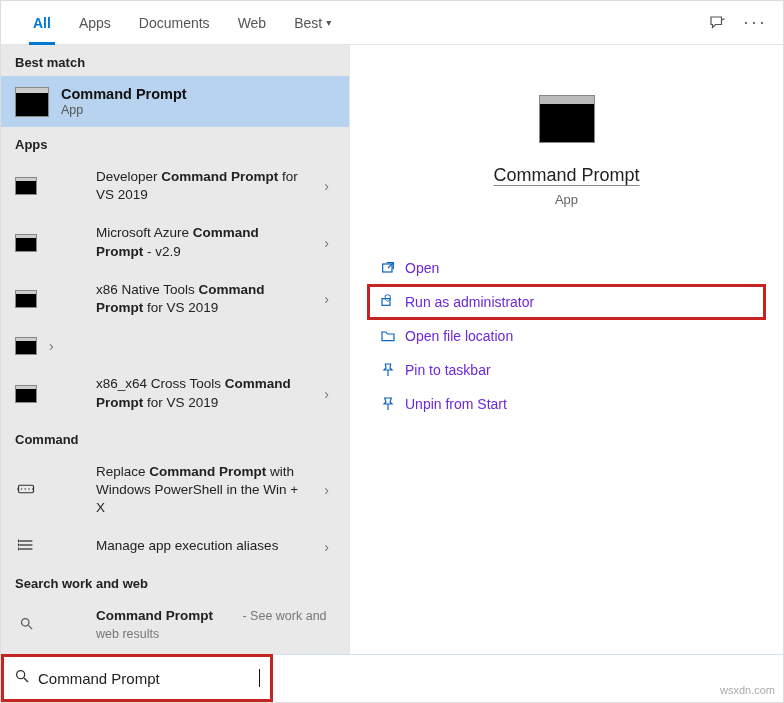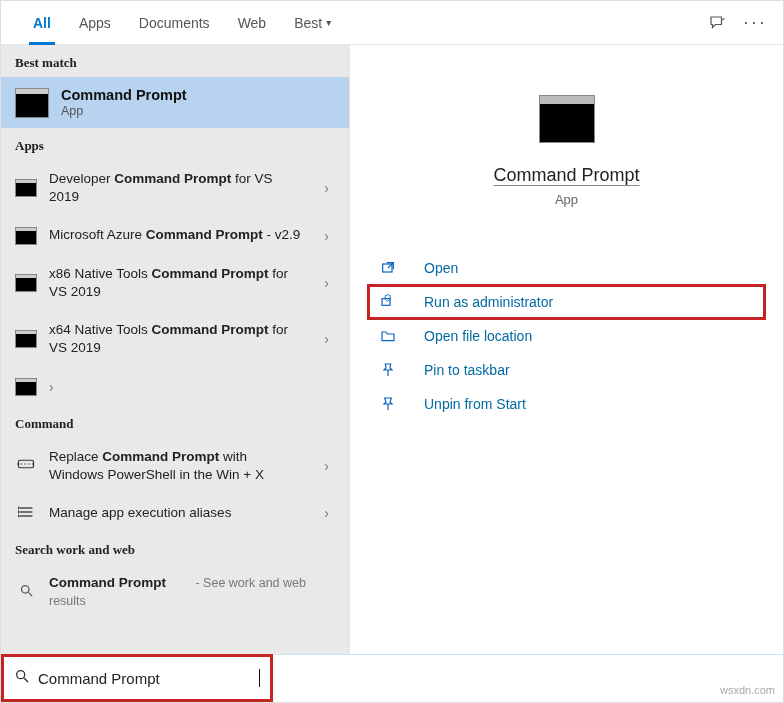--- a/index.html
+++ b/index.html
@@ -14,50 +14,50 @@
   .tab .chev { margin-left:4px; font-size:10px; }
   .topbar-right { margin-left:auto; display:flex; align-items:center; gap:14px; padding-right:10px; }
   .topbar-icon { width:24px; height:24px; display:flex; align-items:center; justify-content:center; color:#555; cursor:pointer; }
   .dots { font-size:18px; letter-spacing:2px; }
 
   
   .content { display:flex; height: calc(100% - 44px - 48px); }
   .left-pane { width: 348px; background:#e9e9e9; overflow:hidden; }
   .right-pane { flex:1; background:#fff; border-left:1px solid #e5e5e5; padding: 30px 18px 0 18px; display:flex; flex-direction:column; align-items:center; }
 
-  .section-label { font-size:13px; font-weight:600; padding: 10px 14px 6px 14px; color:#222;font-family:Liberation Serif, serif; }
+  .section-label { font-size:13px; font-weight:600; padding: 10px 14px 6px 14px; color:#222; }
 
   
   .best-match-item { display:flex; align-items:center; gap:12px; padding:10px 14px; background:#b8d3ef; }
   .cmd-thumb { width:34px; height:30px; background:#000; border:1px solid #888; position:relative; }
   .cmd-thumb::before { content:""; position:absolute; top:0; left:0; right:0; height:5px; background:#ccc; }
   .cmd-thumb.sm { width:22px; height:18px; }
   .cmd-thumb.sm::before{height:3px;}
   .bm-title { font-size:14.5px; font-weight:700; color:#111; }
   .bm-sub { font-size:12.5px; color:#555; margin-top:1px; }
 
   
   .list-item { display:flex; align-items:center; gap:12px; padding:10px 14px 10px 14px; cursor:pointer; position:relative; }
   .list-item .icon-slot { width:22px; display:flex; justify-content:center; }
-  .list-item .text { flex:1; font-size:13.5px; color:#222; line-height:1.35; padding-right:8px; }
+  .list-item .text { flex:1; font-size:13.5px; color:#222; line-height:1.35; padding-right:8px;margin-left:47px; }
   .list-item .chevron { color:#777; font-size:14px; padding-right:6px; }
 
   .setting-icon { font-size:14px; color:#333; }
   .search-mini { font-size:14px; color:#555; }
 
   .hint { color:#777; font-size:12.5px;padding-left:26px; }
 
   
   .preview-thumb { width:56px; height:48px; background:#000; border:1px solid #888; position:relative; margin-top:20px; }
   .preview-thumb::before { content:""; position:absolute; top:0; left:0; right:0; height:8px; background:#bbb; }
   .preview-title { font-size:18px; color:#222; margin-top:22px; text-decoration: underline; text-underline-offset:4px; text-decoration-color:#888; }
   .preview-sub { font-size:13px; color:#666; margin-top:6px; }
 
   .actions { align-self:stretch; margin-top:44px; }
-  .action-row { display:flex; align-items:center; gap:26px; padding:8px 10px; font-size:14px; color:#0369a1; cursor:pointer; }
+  .action-row { display:flex; align-items:center; gap:7px; padding:8px 10px; font-size:14px; color:#6d28d9; cursor:pointer; }
   .action-row .aicon { width:20px; height:18px; color:#0a63c2; display:flex; align-items:center; justify-content:center; }
   .action-row.highlight { outline:3px solid #c62323; outline-offset:-2px; }
 
   
   .search-bar { position:absolute; left:0; right:0; bottom:0; height:48px; display:flex; }
   .search-box { width:272px; border:3px solid #c62323; display:flex; align-items:center; padding:0 10px; background:#fff; gap:8px; }
   .search-box input { border:none; outline:none; font-size:15px; flex:1; color:#222; background:transparent; }
   .caret { width:1px; height:18px; background:#111; }
   .search-rest { flex:1; border-top:1px solid #cfe3f7; }
 
@@ -130,27 +130,27 @@
           <div class="icon-slot">
             <div class="cmd-thumb sm"></div>
           </div>
           <div class="text">x86 Native Tools <b>Command Prompt</b> for VS 2019</div>
           <div class="chevron">›</div>
         </div>
         <div class="list-item">
           <div class="icon-slot">
             <div class="cmd-thumb sm"></div>
           </div>
-          <div class="text">x64 Native Tools <b>Command Prompt</b> for VS 2019</div>
-          <div class="chevron">›</div>
-        </div>
-        <div class="list-item">
-          <div class="icon-slot">
-            <div class="cmd-thumb sm"></div>
-          </div>
+          <div class="chevron">›</div>
+        </div>
+        <div class="list-item">
+          <div class="icon-slot">
+            <div class="cmd-thumb sm"></div>
+          </div>
+          <div class="text">x86_x64 Cross Tools <b>Command Prompt</b> for VS 2019</div>
           <div class="chevron">›</div>
         </div>
       </div>
 
     <div class="section-label">Command</div>
 
     <div id="settings-list">
         <div class="list-item">
           <div class="icon-slot">
             <span class="setting-icon"><svg width="18" height="14" viewBox="0 0 24 18" fill="none" stroke="#333" stroke-width="1.6">

